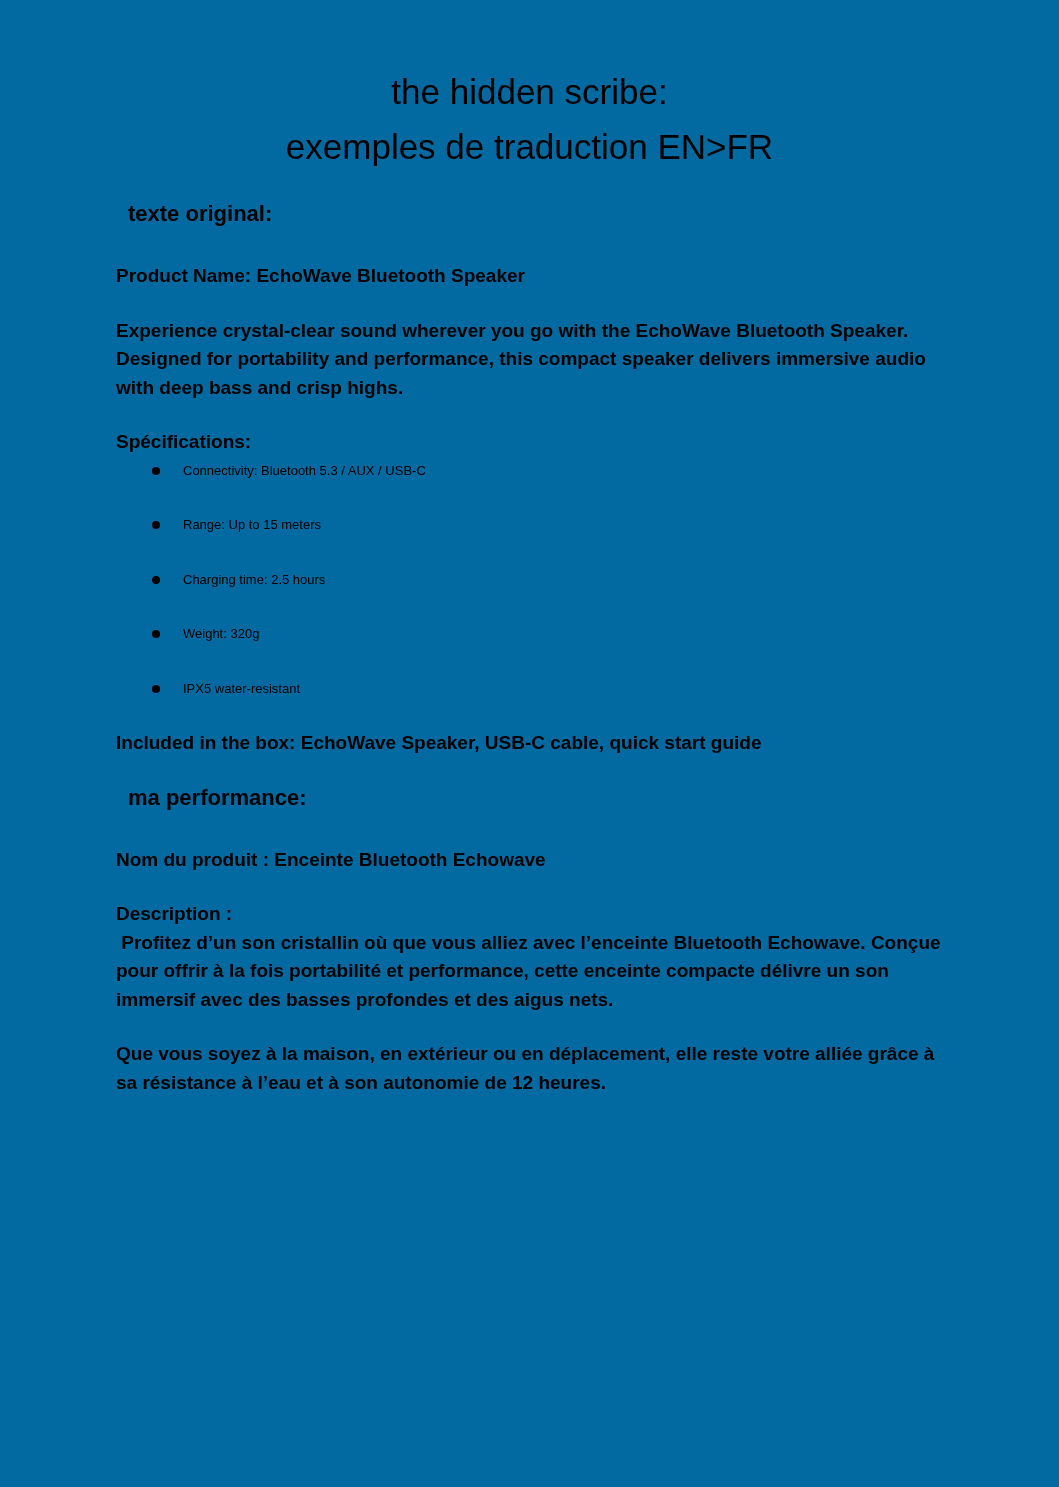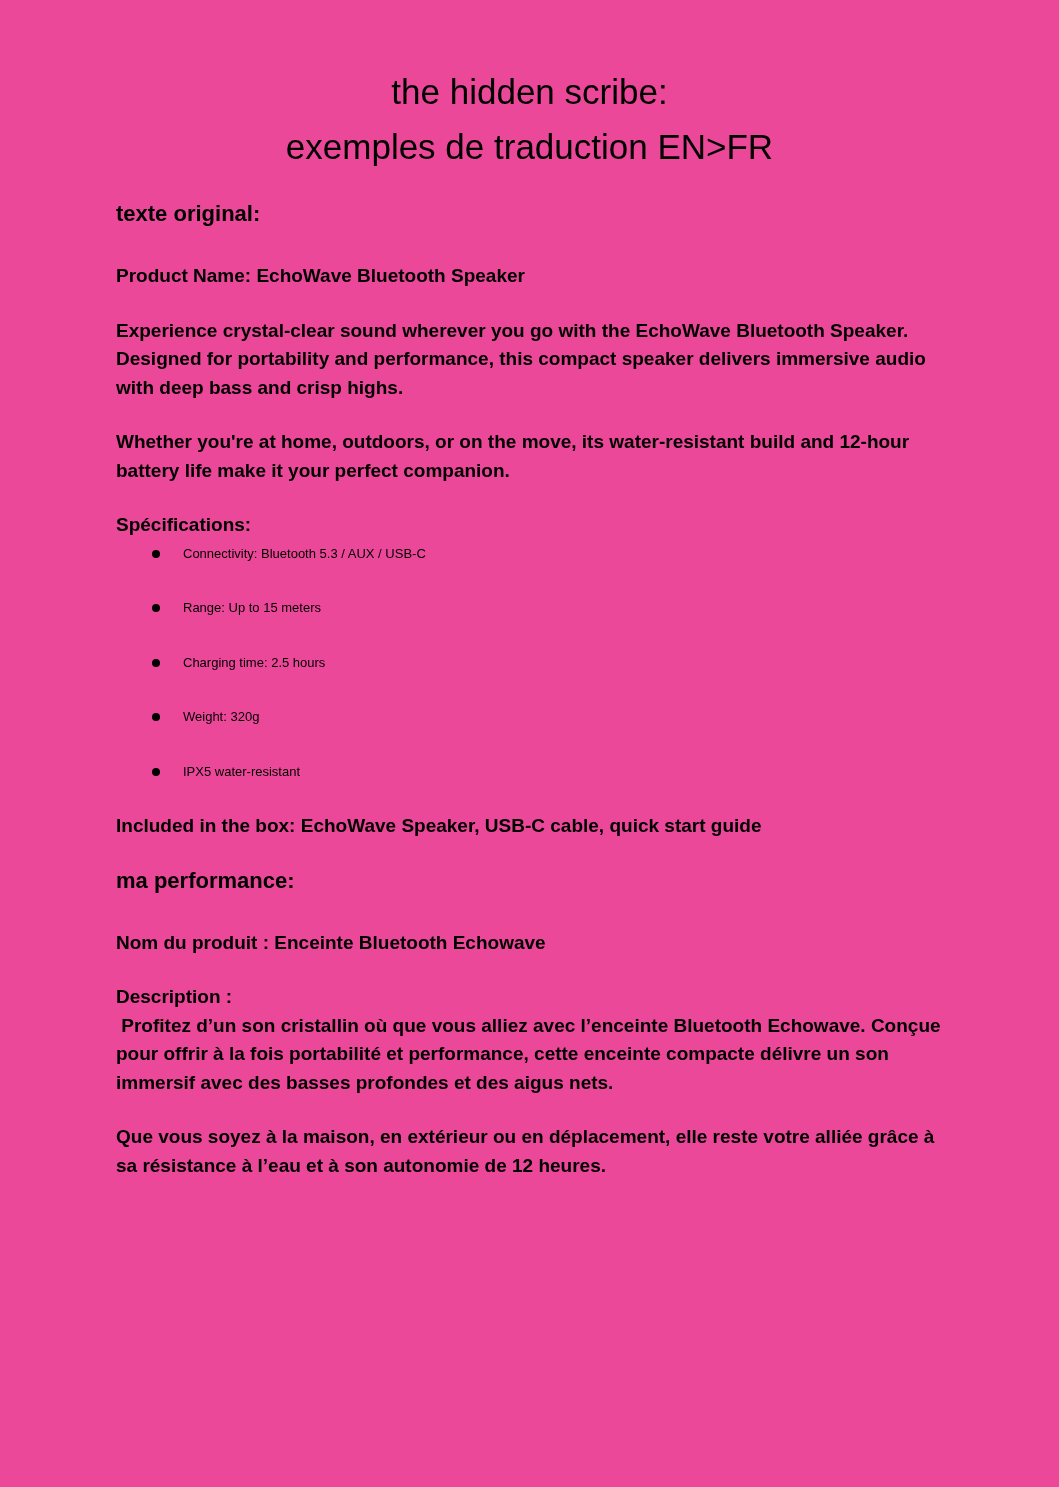--- a/index.html
+++ b/index.html
@@ -8,38 +8,38 @@
   body {
     width: 1059px;
     height: 1487px;
     font-family: "Liberation Sans", "DejaVu Sans", sans-serif;
     color: #000000;
     overflow: hidden;
   }
   .page {
     width: 1059px;
     height: 1487px;
-    background: #ec4899;
+    background: #0369a1;
     padding-top: 64px;
   }
   .doc {
     margin: 0 104px 0 116px;
   }
   .doc-title {
     font-size: 35px;
     font-weight: 400;
     line-height: 55px;
     text-align: center;
     color: #000000;
   }
   .section-heading {
     font-size: 22px;
     font-weight: 700;
     line-height: 28px;
-    margin: 26px 0 34px 0;
+    margin: 26px 0 34px 12px;
   }
   .para {
     font-size: 19px;
     line-height: 28.5px;
     margin: 0 0 26px 0;
     white-space: pre-line;
     font-weight: bold;
   }
   .para.tight {
     margin-bottom: 0;
@@ -79,22 +79,20 @@
   <div class="doc">
 
     <div class="section-heading">texte original:</div>
 
     <p class="para">Product Name: EchoWave Bluetooth Speaker</p>
 
     <p class="para">Experience crystal-clear sound wherever you go with the EchoWave Bluetooth Speaker.
 Designed for portability and performance, this compact speaker delivers immersive audio
 with deep bass and crisp highs.</p>
 
-    <p class="para">Whether you're at home, outdoors, or on the move, its water-resistant build and 12-hour
-battery life make it your perfect companion.</p>
 
     <p class="para tight">Spécifications:</p>
 
     <ul class="spec-list">
       <li>
         <span class="bullet"></span>
         <span class="li-text">Connectivity: Bluetooth 5.3 / AUX / USB-C</span>
       </li>
       <li>
         <span class="bullet"></span>

